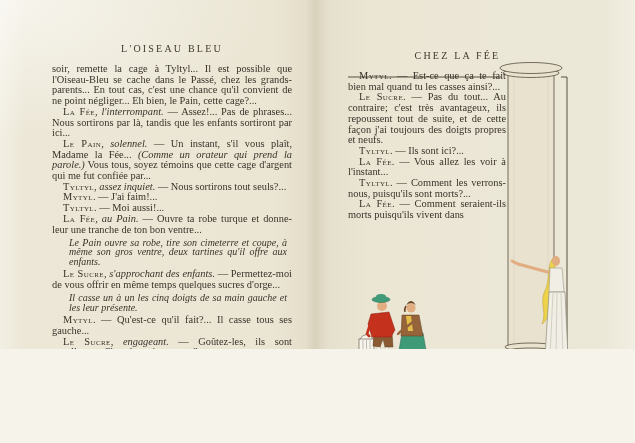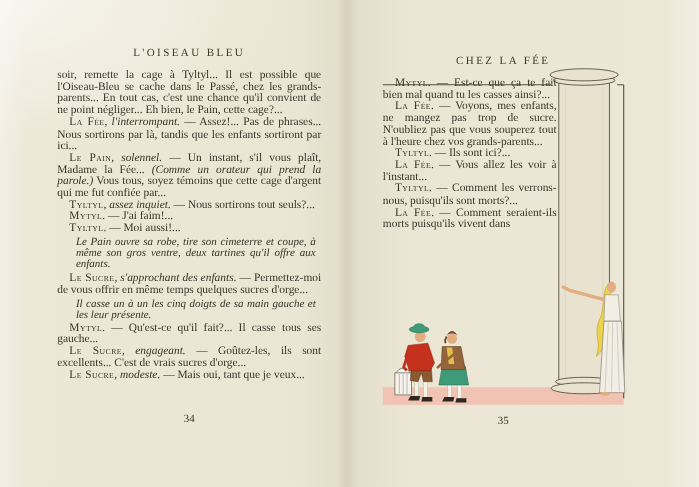--- a/index.html
+++ b/index.html
@@ -2,21 +2,21 @@
 <html><head>
 <meta charset="utf-8">
 <style>
   html,body{margin:0;padding:0;}
   body{
     width:635px;height:443px;overflow:hidden;
     background:#f5f3ea;
     font-family:"Liberation Serif", serif;
   }
   .spread{
-    position:relative;width:635px;height:443px;overflow:hidden;
+    position:relative;width:635px;height:349px;overflow:hidden;
     background:linear-gradient(90deg,
       #f2efe3 0%, #ece7d6 4%, #ebe6d4 43%,
       #e4deca 48.2%, #d8d1bb 49.6%, #e5e0ce 51.6%,
       #ebe6d4 58%, #ece8d8 95%, #f1eee2 100%);
   }
   .light-top{
     position:absolute;inset:0;pointer-events:none;
     background:radial-gradient(ellipse 360px 200px at 2% 0%, rgba(255,255,255,0.55), rgba(255,255,255,0) 70%);
   }
   .page{position:absolute;top:0;height:443px;}
@@ -60,20 +60,21 @@
 
   <div class="page page-left">
     <div class="page-header">L'OISEAU BLEU</div>
     <div class="text-block">
         <p class="para open"><span class="seg-n">soir, remette la cage à Tyltyl... Il est possible que l'Oiseau-Bleu se cache dans le Passé, chez les grands-parents... En tout cas, c'est une chance qu'il convient de ne point négliger... Eh bien, le Pain, cette cage?...</span></p>
         <p class="para dialogue"><span class="seg-sc">La Fée</span><span class="seg-i">, l'interrompant.</span><span class="seg-n"> — Assez!... Pas de phrases... Nous sortirons par là, tandis que les enfants sortiront par ici...</span></p>
         <p class="para dialogue"><span class="seg-sc">Le Pain</span><span class="seg-i">, solennel.</span><span class="seg-n"> — Un instant, s'il vous plaît, Madame la Fée... </span><span class="seg-i">(Comme un orateur qui prend la parole.)</span><span class="seg-n"> Vous tous, soyez témoins que cette cage d'argent qui me fut confiée par...</span></p>
         <p class="para dialogue"><span class="seg-sc">Tyltyl</span><span class="seg-i">, assez inquiet.</span><span class="seg-n"> — Nous sortirons tout seuls?...</span></p>
         <p class="para dialogue"><span class="seg-sc">Mytyl</span><span class="seg-n">. — J'ai faim!...</span></p>
         <p class="para dialogue"><span class="seg-sc">Tyltyl</span><span class="seg-n">. — Moi aussi!...</span></p>
+        <p class="para dialogue"><span class="seg-sc">La Fée</span><span class="seg-i">, au Pain.</span><span class="seg-n"> — Ouvre ta robe turque et donne-leur une tranche de ton bon ventre...</span></p>
         <p class="para stage"><span class="seg-i">Le Pain ouvre sa robe, tire son cimeterre et coupe, à même son gros ventre, deux tartines qu'il offre aux enfants.</span></p>
         <p class="para dialogue"><span class="seg-sc">Le Sucre</span><span class="seg-i">, s'approchant des enfants.</span><span class="seg-n"> — Permettez-moi de vous offrir en même temps quelques sucres d'orge...</span></p>
         <p class="para stage"><span class="seg-i">Il casse un à un les cinq doigts de sa main gauche et les leur présente.</span></p>
         <p class="para dialogue"><span class="seg-sc">Mytyl</span><span class="seg-n">. — Qu'est-ce qu'il fait?... Il casse tous ses gauche...</span></p>
         <p class="para dialogue"><span class="seg-sc">Le Sucre</span><span class="seg-i">, engageant.</span><span class="seg-n"> — Goûtez-les, ils sont excellents... C'est de vrais sucres d'orge...</span></p>
         <p class="para dialogue"><span class="seg-sc">Le Sucre</span><span class="seg-i">, modeste.</span><span class="seg-n"> — Mais oui, tant que je veux...</span></p>
       </div>
     <div class="page-number">34</div>
   </div>
 
@@ -147,21 +148,21 @@
           <path d="M113,318 L95,332 L93,334" stroke-width="2.4" fill="none" stroke-linecap="round" stroke="#96643a"></path>
           <circle cx="106" cy="308" r="4.6" fill="#e2ad80"></circle>
           <path d="M101,307 C101,302 111,302 111,307 C111,304 108,301 106,301 C104,301 101,304 101,307 Z" fill="#6b4423"></path>
           <path d="M101,306 Q99,309 100,312" stroke="#6b4423" stroke-width="1.6" fill="none"></path>
         </g>
       </g>
     </svg>
 
     <div class="text-block">
         <p class="para dialogue"><span class="seg-sc">Mytyl</span><span class="seg-n">. — Est-ce que ça te fait bien mal quand tu les casses ainsi?...</span></p>
-        <p class="para dialogue"><span class="seg-sc">La Fée</span><span class="seg-n">. — Voyons, mes enfants, ne mangez pas trop de sucre. N'oubliez pas que vous souperez tout à l'heure chez vos grands-parents...</span></p>
+        <p class="para dialogue"><span class="seg-sc">Le Sucre</span><span class="seg-n">. — Pas du tout... Au contraire; c'est très avantageux, ils repoussent tout de suite, et de cette façon j'ai toujours des doigts propres et neufs.</span></p>
         <p class="para dialogue"><span class="seg-sc">Tyltyl</span><span class="seg-n">. — Ils sont ici?...</span></p>
         <p class="para dialogue"><span class="seg-sc">La Fée</span><span class="seg-n">. — Vous allez les voir à l'instant...</span></p>
         <p class="para dialogue"><span class="seg-sc">Tyltyl</span><span class="seg-n">. — Comment les verrons-nous, puisqu'ils sont morts?...</span></p>
         <p class="para dialogue"><span class="seg-sc">La Fée</span><span class="seg-n">. — Comment seraient-ils morts puisqu'ils vivent dans</span></p>
       </div>
     <div class="page-number">35</div>
   </div>
 </div>
 
 </body></html>

